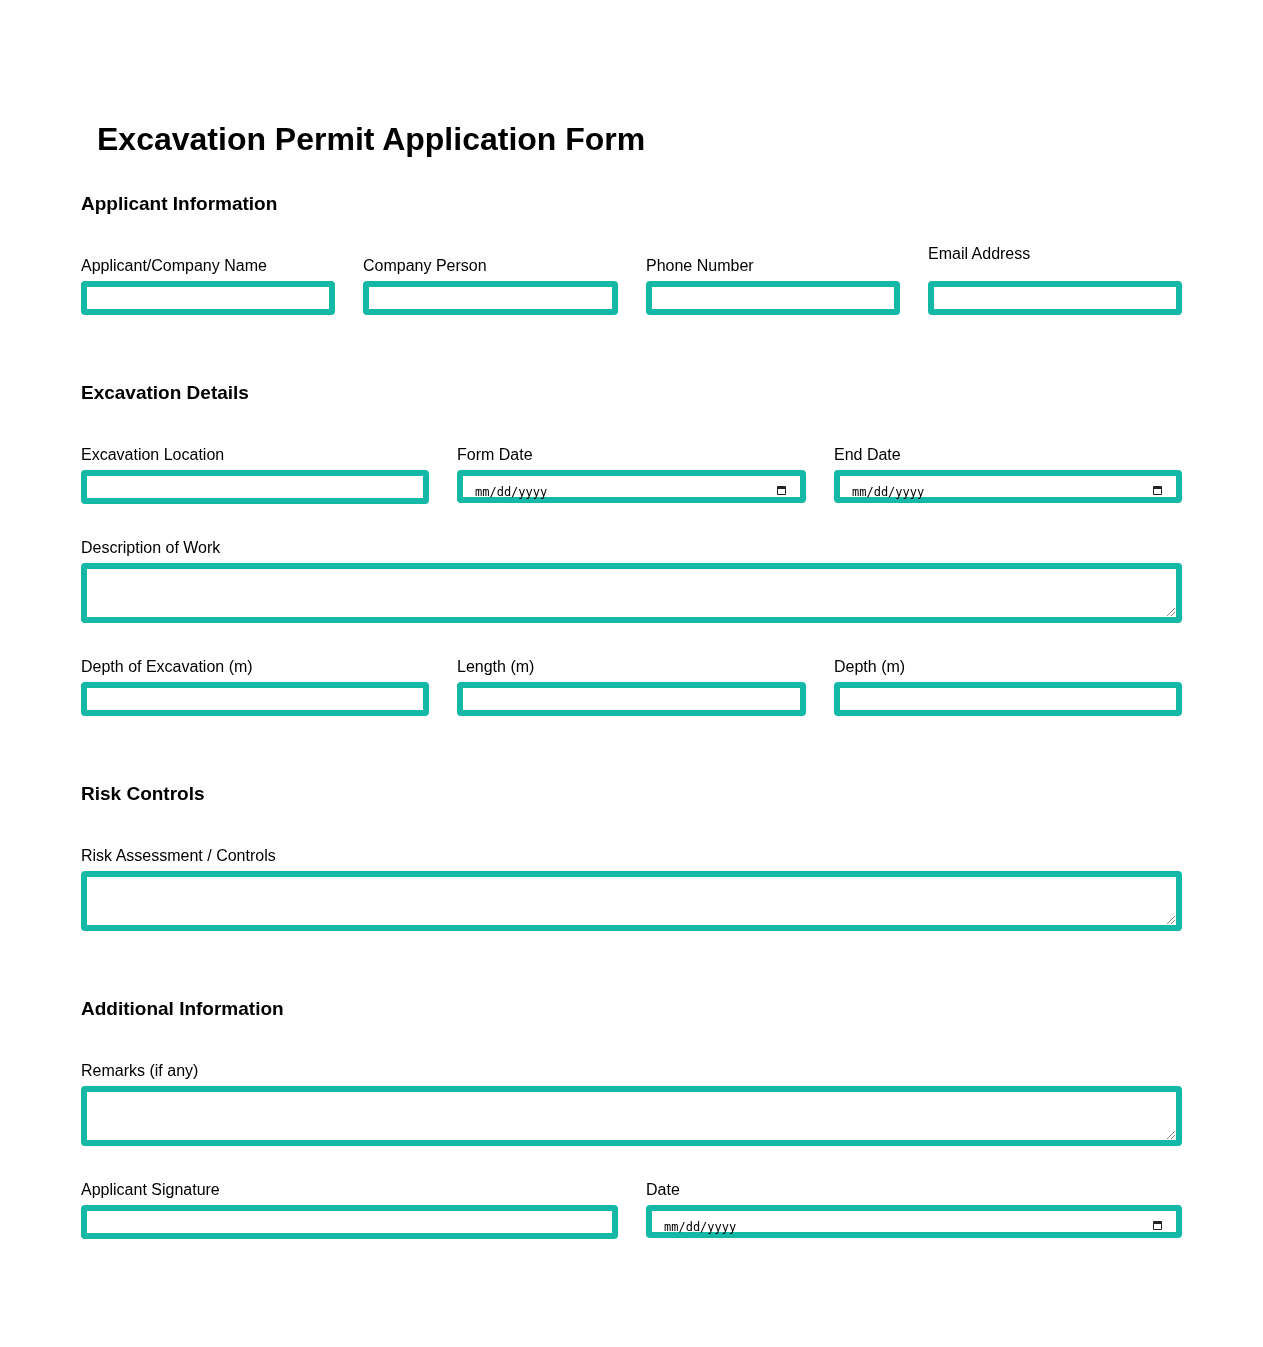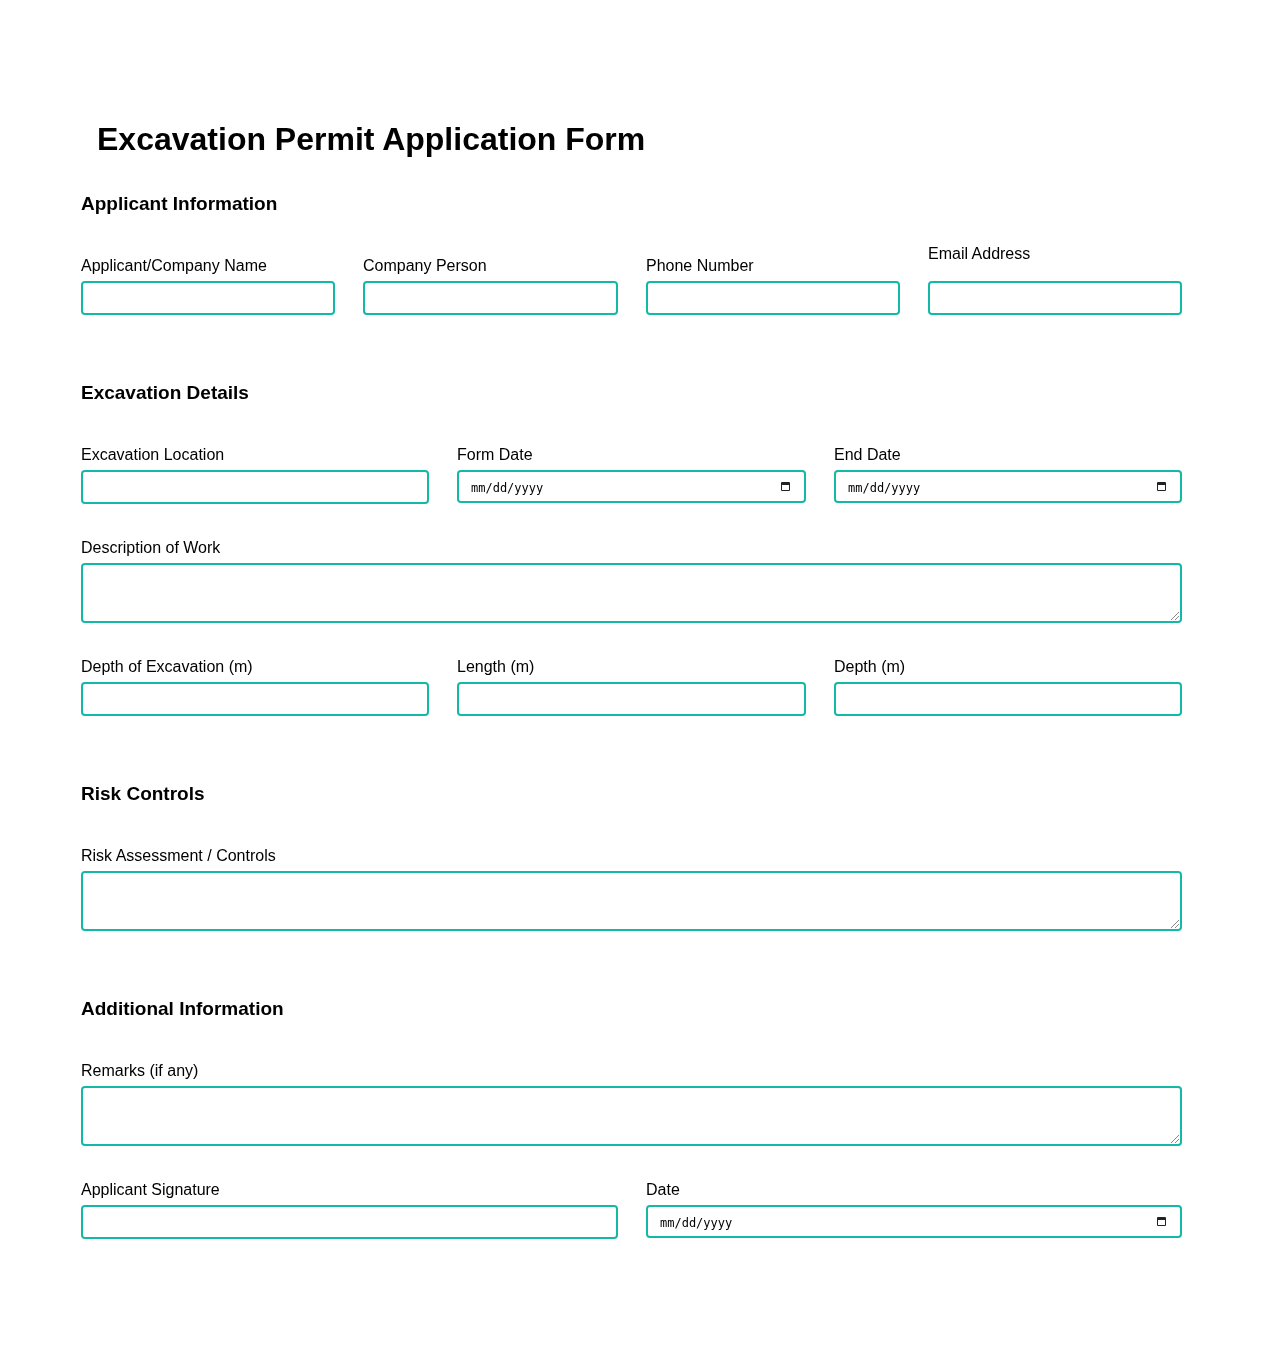--- a/index.html
+++ b/index.html
@@ -1,21 +1,21 @@
 <!DOCTYPE html>
 <html><head>
 <meta charset="utf-8">
 <style>
   html, body { margin:0; padding:0; background:#fff; }
   body { width:1263px; height:1347px; font-family:"Liberation Sans", sans-serif; color:#000; position:relative; }
   .container { position:absolute; left:81px; top:0; width:1101px; }
   h1 { position:absolute; top:103px; left:0; margin:16px; font-size:32px; font-weight:bold; line-height:40px; white-space:nowrap; }
   h2 { position:absolute; left:0; margin:0; font-size:19px; font-weight:bold; line-height:24px; white-space:nowrap; }
   .label { position:absolute; font-size:16px; line-height:20px; white-space:nowrap; }
-  .field { position:absolute; box-sizing:border-box; border:2px solid #14b8a6; border-radius:4px; background:#fff; height:34px; }
+  .field { position:absolute; box-sizing:border-box; border:6px solid #14b8a6; border-radius:4px; background:#fff; height:34px; }
   .date { height:33px; font-family:"DejaVu Sans Mono", monospace; font-size:12px; color:#000; }
   .date .ph { position:absolute; left:12px; top:9px; line-height:14px; }
   .date .cal { position:absolute; right:14px; top:10px; width:9px; height:9px; border:1.5px solid #222; border-top-width:3px; border-radius:1px; box-sizing:border-box; }
   textarea.field, .ta { height:60px; }
   .ta .grip { position:absolute; right:1px; bottom:1px; width:8px; height:8px;
     background: linear-gradient(135deg, transparent 0 45%, #888 45% 52%, transparent 52% 70%, #888 70% 77%, transparent 77%); }
 </style>
 </head>
 <body>
 

